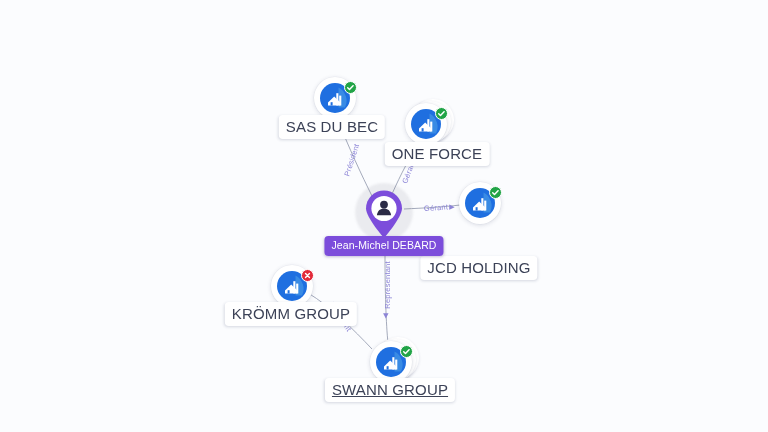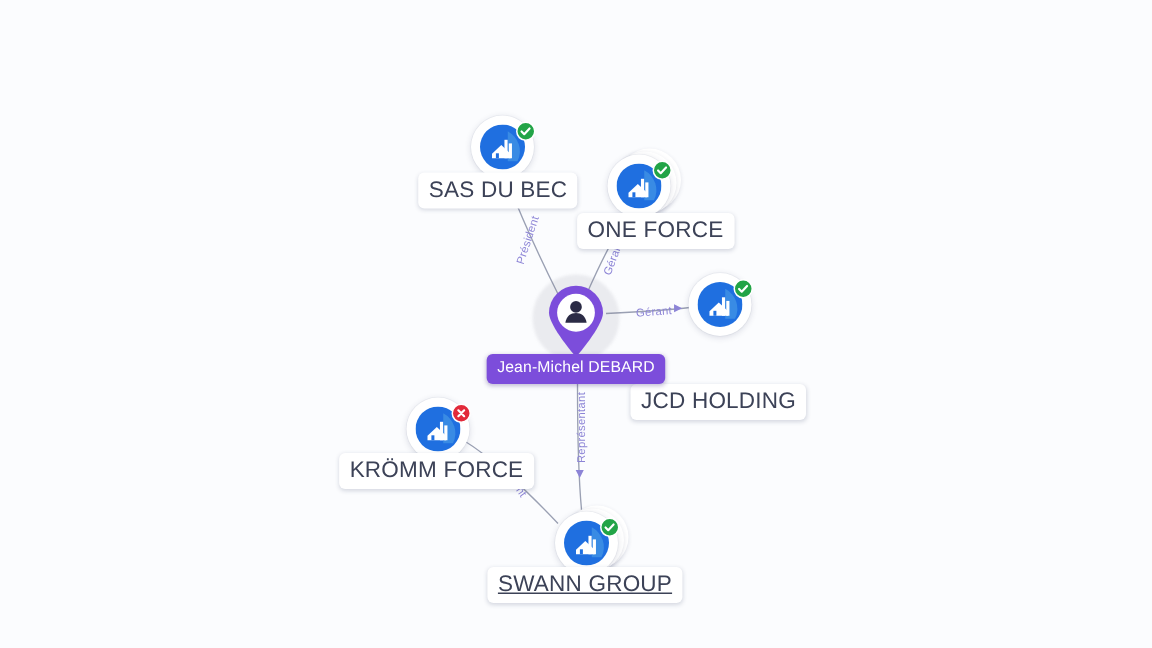--- a/index.html
+++ b/index.html
@@ -243,21 +243,21 @@
       <rect x="19.2" y="12.6" width="2.1" height="9.9" fill="#ffffff"></rect>
       <rect x="10.6" y="19.2" width="2.0" height="3.3" fill="#1f6fe0"></rect>
     </svg>
   </div>
   <div class="badge stop">
     <svg viewBox="0 0 13 13" xmlns="http://www.w3.org/2000/svg">
       <path d="M4.2 4.2 L8.8 8.8 M8.8 4.2 L4.2 8.8" fill="none" stroke="#ffffff" stroke-width="1.7" stroke-linecap="round"></path>
     </svg>
   </div>
 </div>
-<div class="node-label" style="left:291px; top:302px;">KRÖMM FORCE</div>
+<div class="node-label" style="left:291px; top:302px;">KRÖMM GROUP</div>
 
 <div class="node" style="left:391px; top:362px;">
   <div class="stack-card stack-1"></div>
   <div class="stack-card stack-2"></div>
   <div class="company-disc"></div>
   <div class="company-icon">
     <svg viewBox="0 0 30 30" xmlns="http://www.w3.org/2000/svg">
       <circle cx="15" cy="15" r="15" fill="#1f6fe0"></circle>
       <path d="M18.5 4.5 A15 15 0 0 1 25 24.5 L18.5 24.5 Z" fill="#4fa3e8" opacity="0.55"></path>
       <path d="M8 19.5 L14.2 13.6 L20.4 19.5 L20.4 22.5 L8 22.5 Z" fill="#ffffff"></path>

